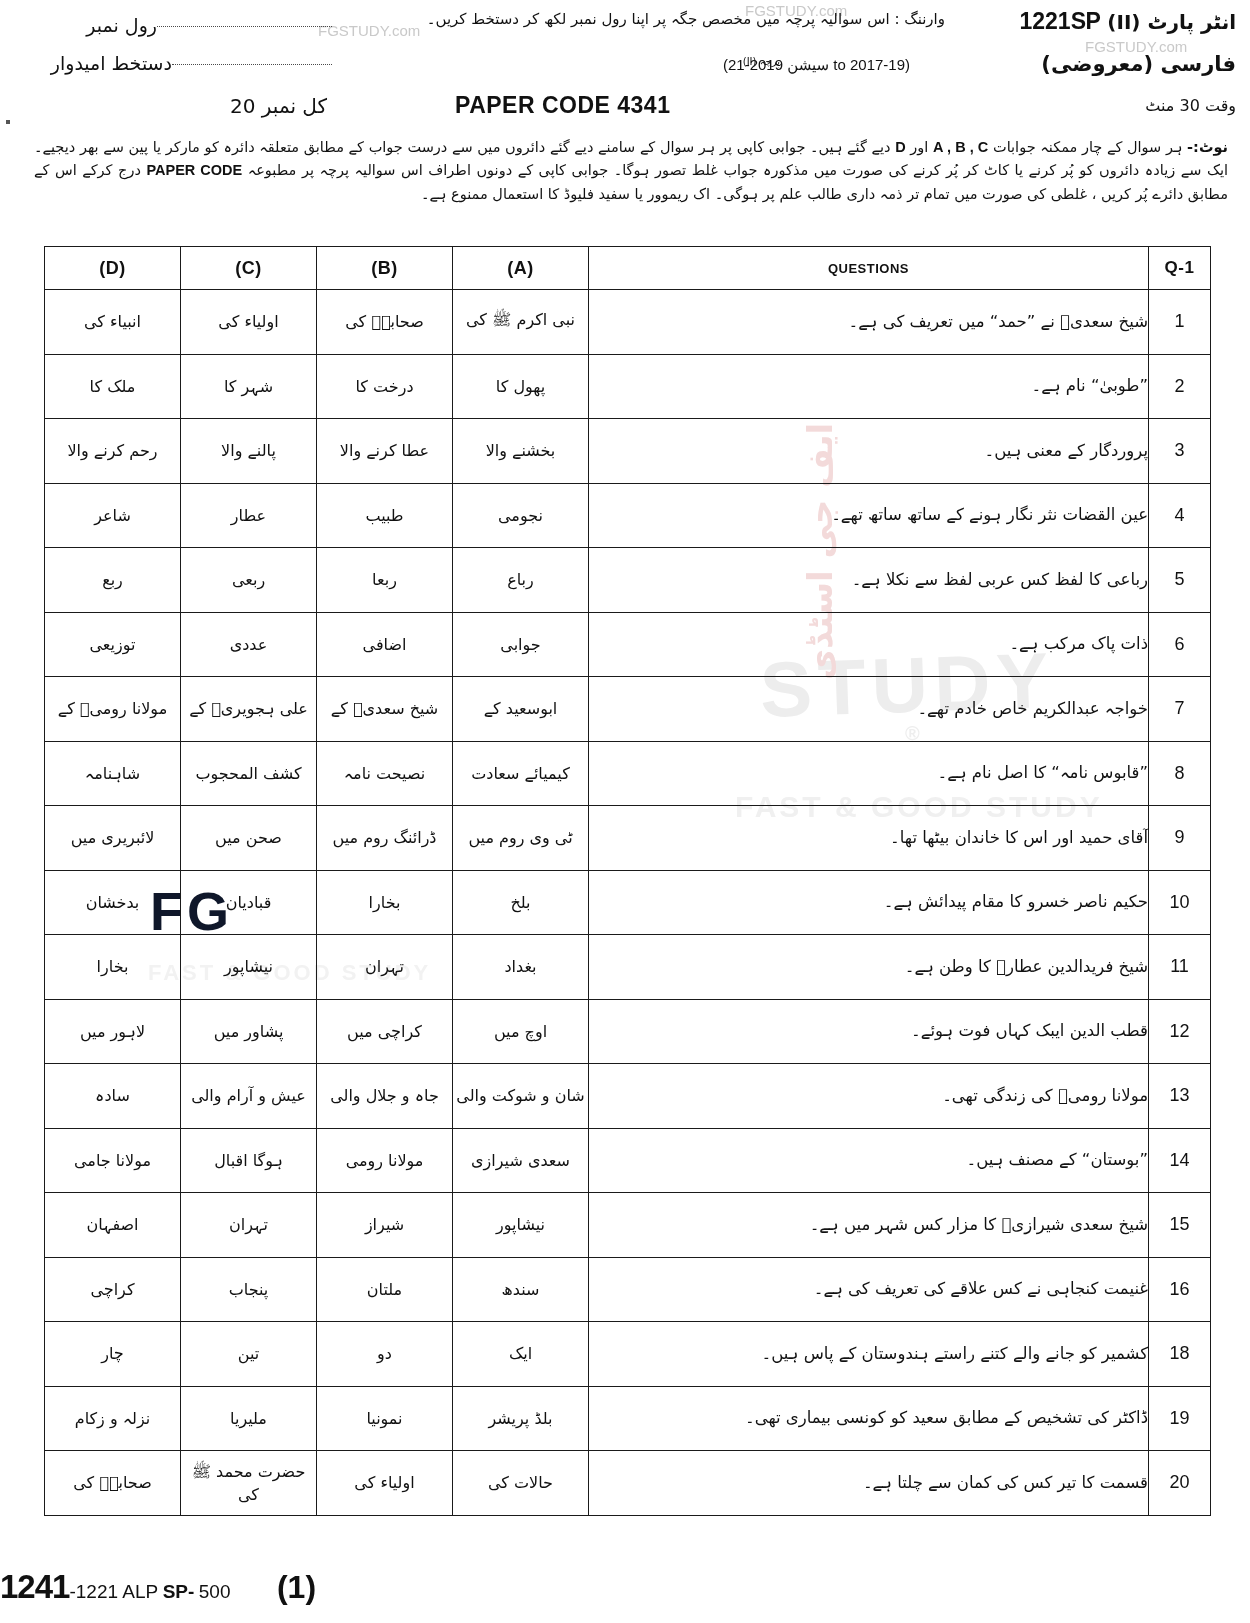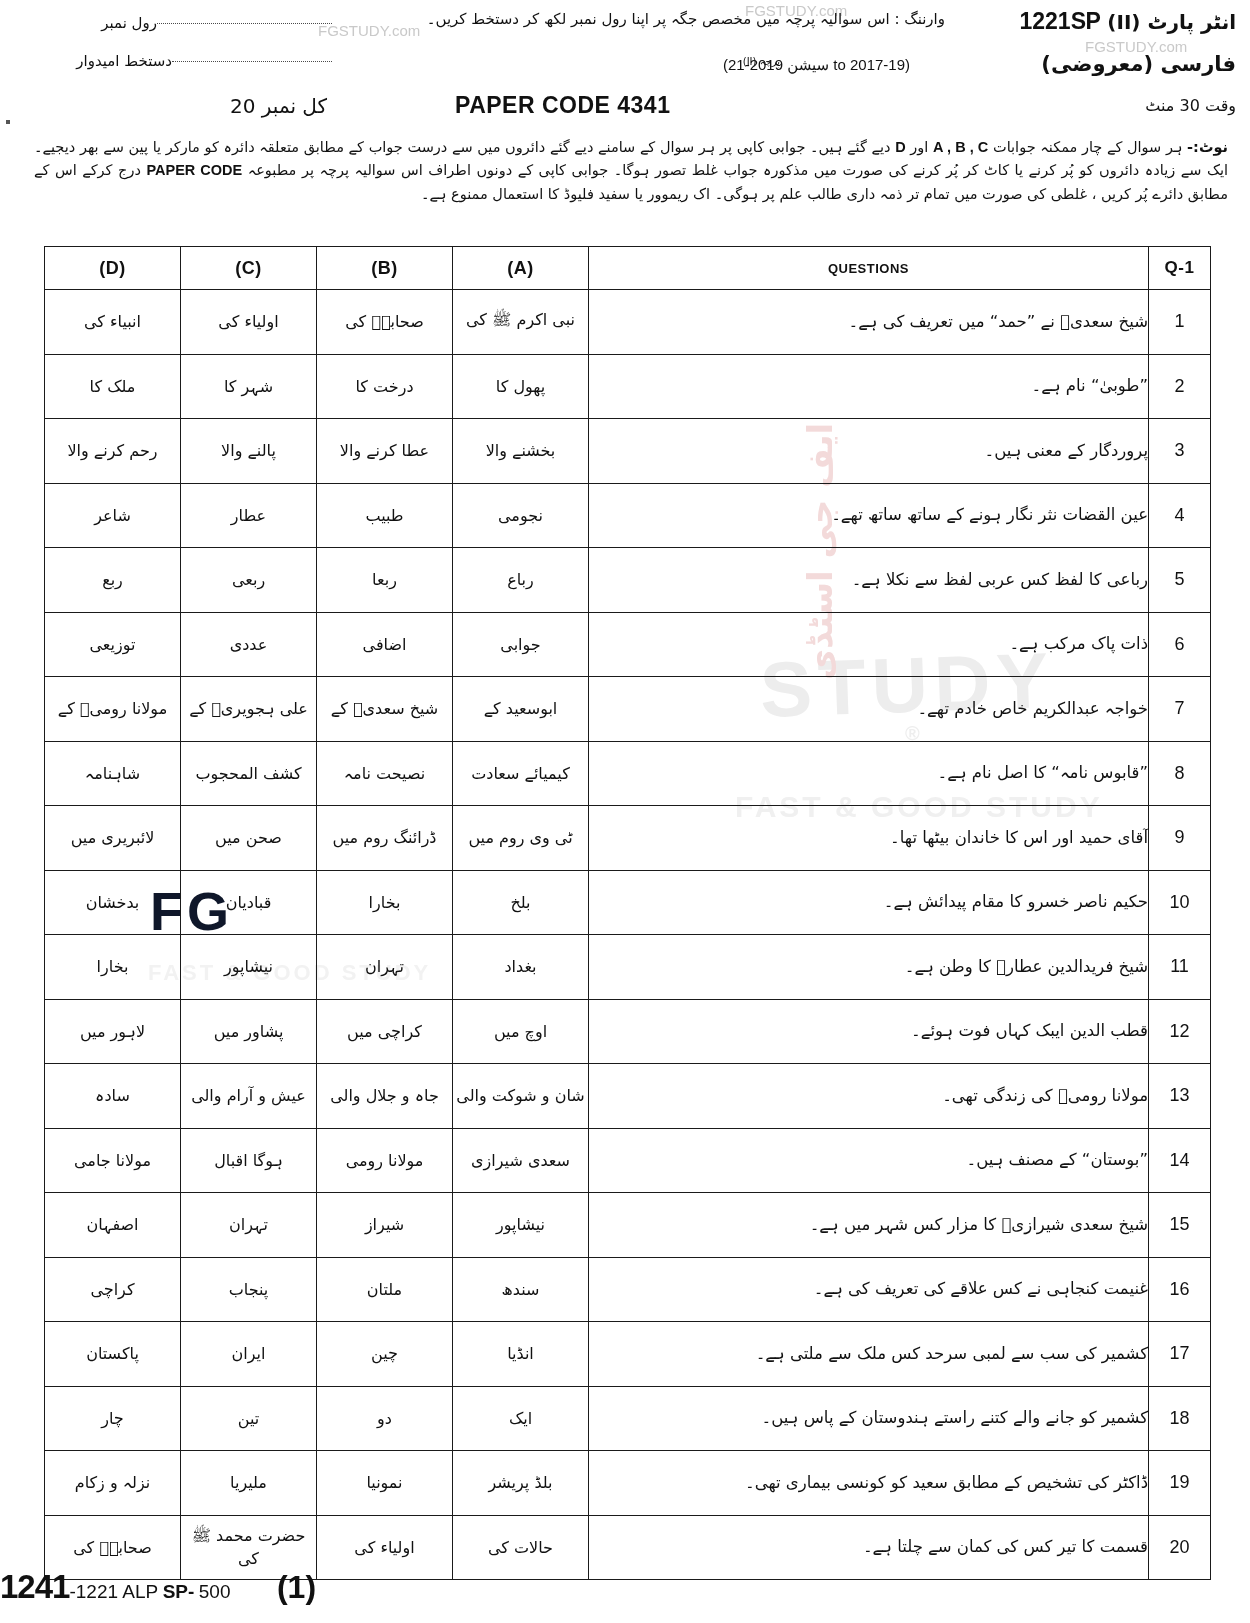--- a/index.html
+++ b/index.html
@@ -92,21 +92,21 @@
   .m4 {
     left: 455px; top: 92px; font-size: 23px; font-weight: bold;
     font-family: "Liberation Sans", sans-serif; direction: ltr;
     letter-spacing: 0.5px;
   }
 
   .hdr-left {
     position: absolute;
     direction: rtl;
     font-family: "DejaVu Sans", sans-serif;
-    font-size: 15px;
+    font-size: 19px;
   }
   .l1 { left: 60px; top: 14px; width: 280px; text-align: right;}
   .l2 { left: 48px; top: 52px; width: 292px; text-align: right;}
   .l3 { left: 230px; top: 94px; font-size: 20px;}
   .dotline {
     display: inline-block;
     border-bottom: 1.5px dotted #4a4a4a;
     margin-right: 8px;
     vertical-align: middle;
   }
@@ -422,28 +422,20 @@
           </tr>
           <tr>
             <td class="opt">کراچی</td>
             <td class="opt">پنجاب</td>
             <td class="opt">ملتان</td>
             <td class="opt">سندھ</td>
             <td class="qst">غنیمت کنجاہی نے کس علاقے کی تعریف کی ہے۔</td>
             <td class="num">16</td>
           </tr>
           <tr>
-            <td class="opt">پاکستان</td>
-            <td class="opt">ایران</td>
-            <td class="opt">چین</td>
-            <td class="opt">انڈیا</td>
-            <td class="qst">کشمیر کی سب سے لمبی سرحد کس ملک سے ملتی ہے۔</td>
-            <td class="num">17</td>
-          </tr>
-          <tr>
             <td class="opt">چار</td>
             <td class="opt">تین</td>
             <td class="opt">دو</td>
             <td class="opt">ایک</td>
             <td class="qst">کشمیر کو جانے والے کتنے راستے ہندوستان کے پاس ہیں۔</td>
             <td class="num">18</td>
           </tr>
           <tr>
             <td class="opt">نزلہ و زکام</td>
             <td class="opt">ملیریا</td>

